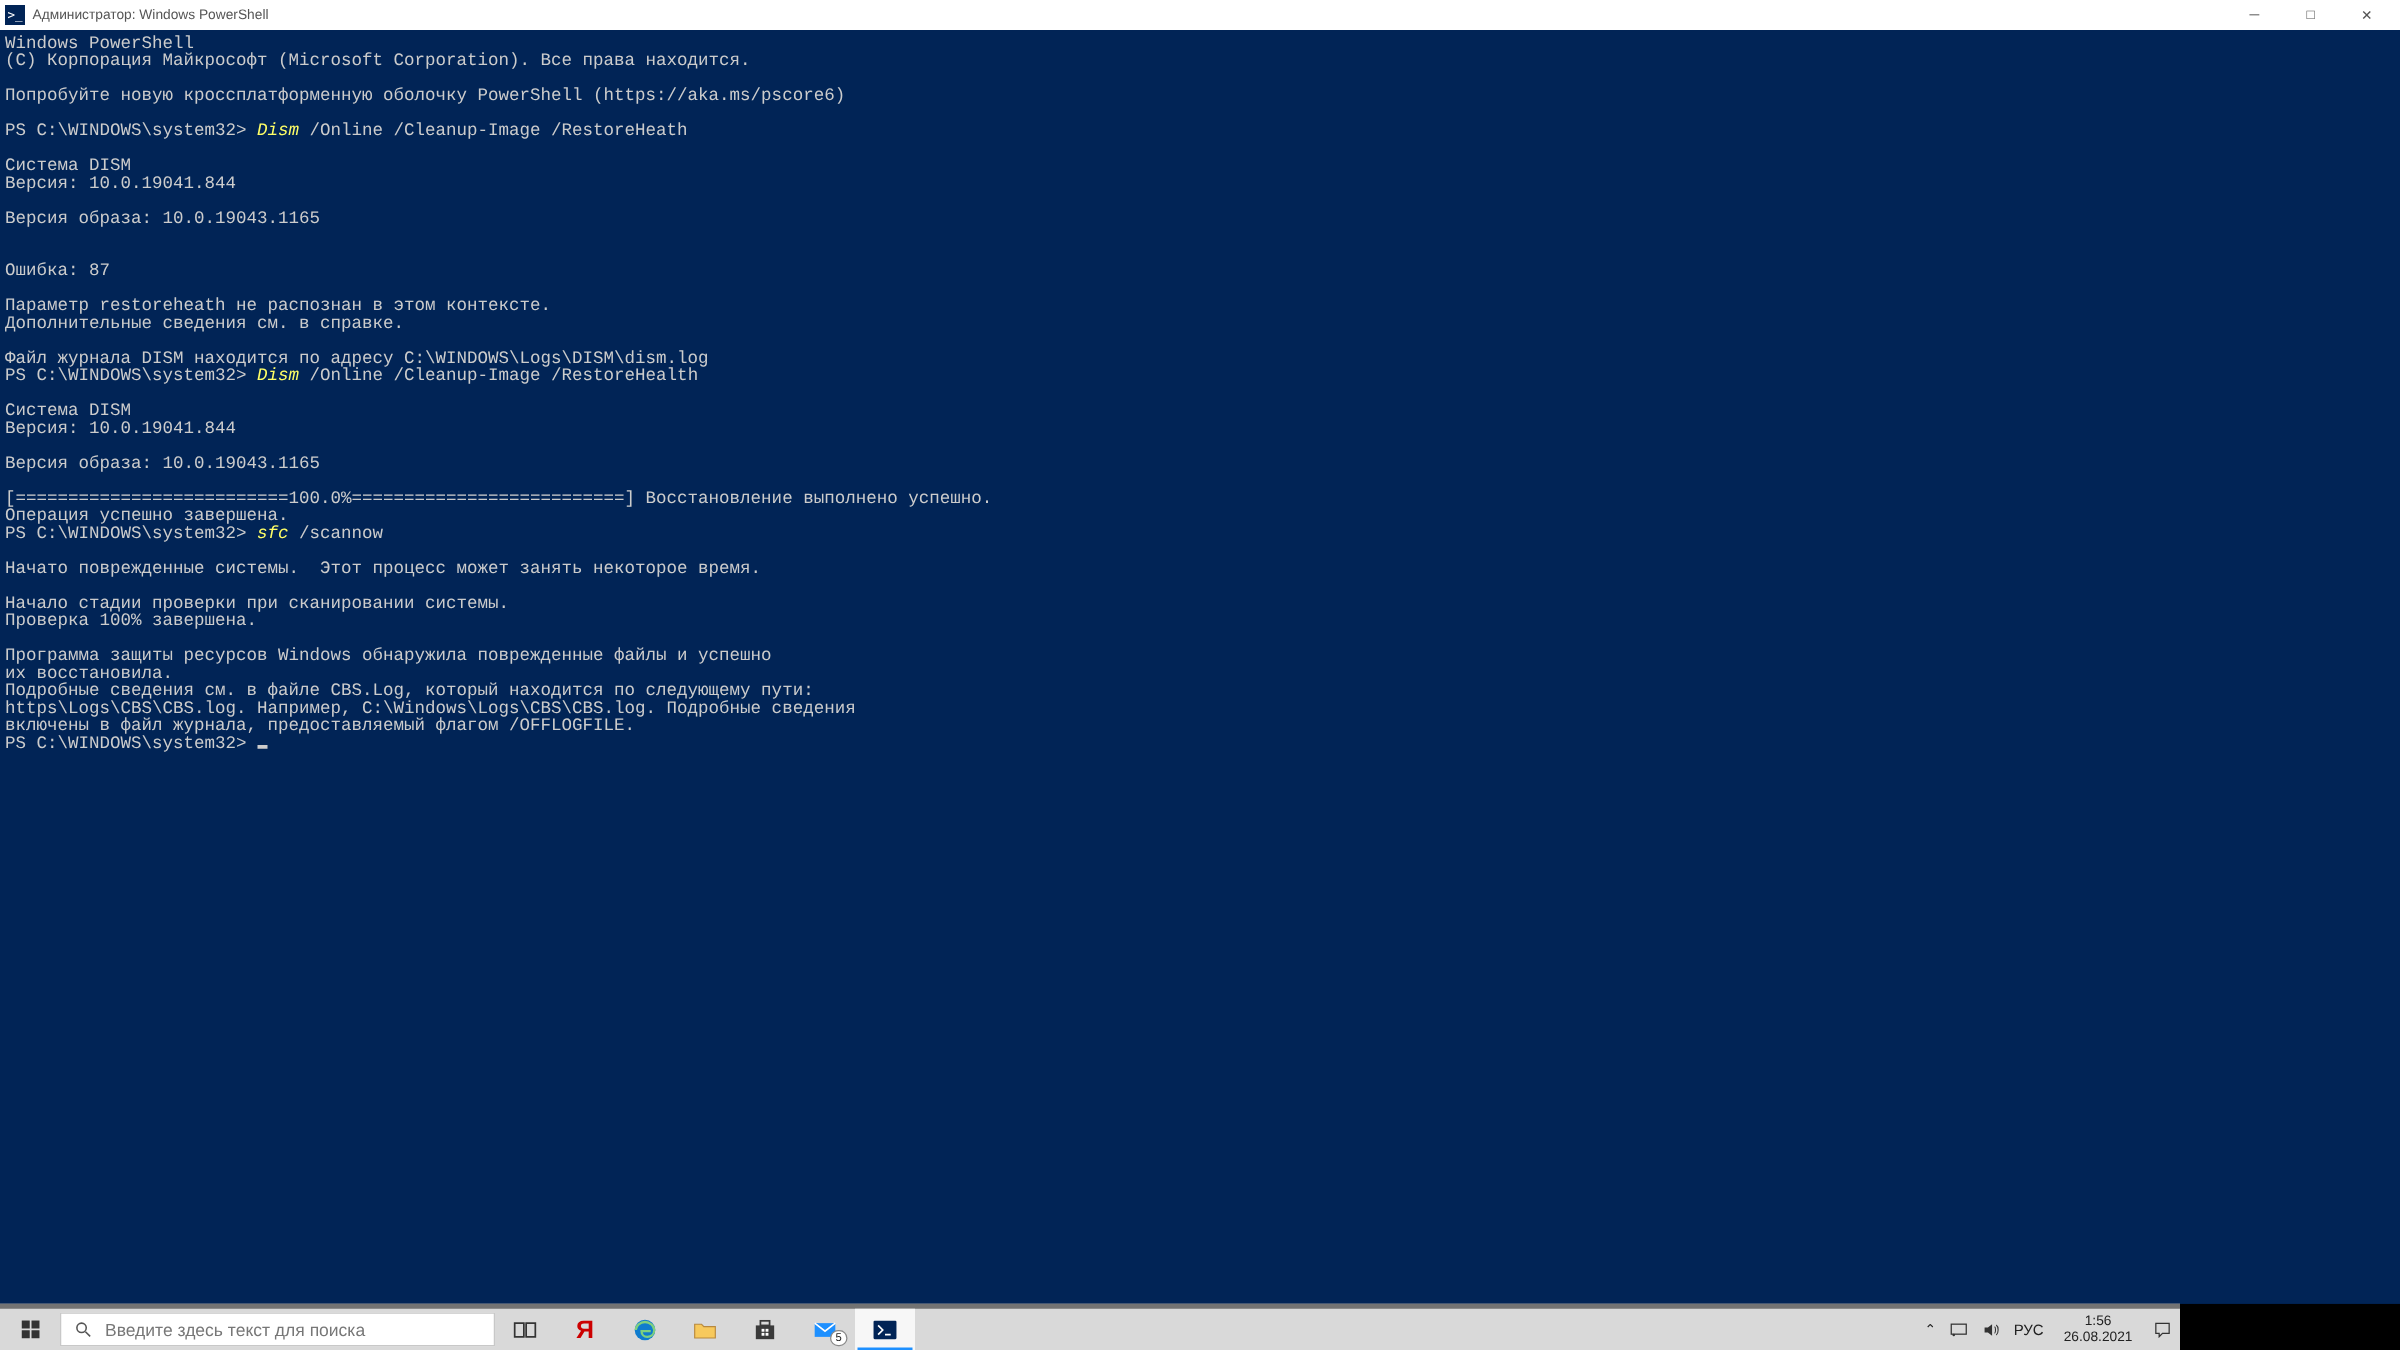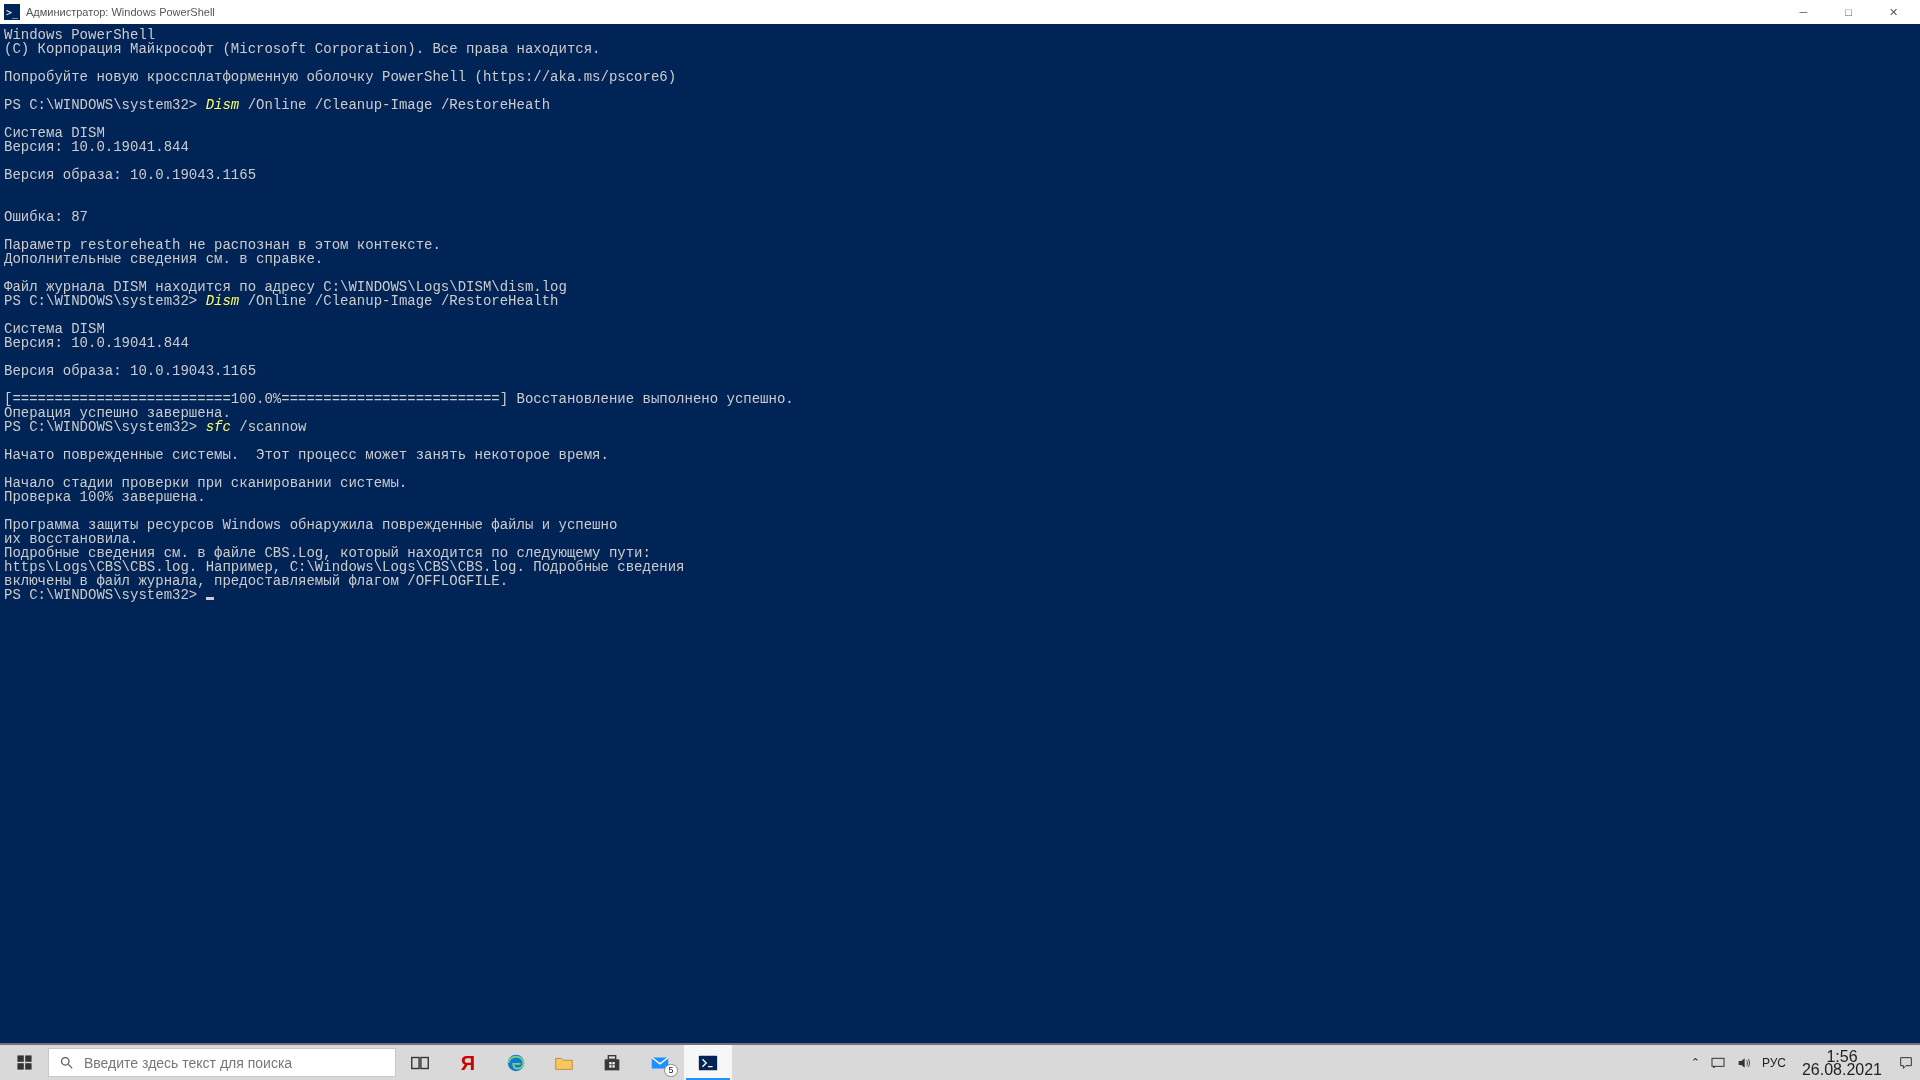--- a/index.html
+++ b/index.html
@@ -10,34 +10,34 @@
   .titlebar { height:24px; background:#ffffff; display:flex; align-items:center; padding:0 4px; font-size:11px; color:#555; }
   .titlebar .icon { width:16px; height:16px; background:#012456; display:flex; align-items:center; justify-content:center; color:#fff; font-size:10px; margin-right:6px; font-family:Consolas,monospace; }
   .titlebar .spacer { flex:1; }
   .titlebar .winbtn { width:45px; height:24px; display:flex; align-items:center; justify-content:center; color:#555; font-size:11px; }
   .terminal { position:absolute; left:0; top:24px; right:0; bottom:0; background:#012456; color:#cccccc; font-family:Consolas,"Courier New",monospace; font-size:14px; line-height:14px; padding:4px 4px; white-space:pre; overflow:hidden; }
   .hl-cmd { color:#ffff66;font-style:italic; }
   .cursor { display:inline-block; width:8px; height:3px; background:#ccc; vertical-align:baseline; margin-bottom:-1px; animation:blink 1s steps(1) infinite; }
   @keyframes blink { 50% { opacity:0; } }
 
   
-  .taskbar { position:absolute; left:0; bottom:0; width:1920px; height:37px; background:#d9d9d9; display:flex; align-items:stretch; font-size:12px; color:#222; border-top:2px solid #737373; }
+  .taskbar { position:absolute; left:0; bottom:0; width:1744px; height:37px; background:#d9d9d9; display:flex; align-items:stretch; font-size:12px; color:#222; border-top:4px solid #737373; }
   .tb-btn { display:flex; align-items:center; justify-content:center; padding:0 10px; }
   .tb-btn.start { width:48px; }
   .tb-btn.start svg { width:17px; height:17px; }
   .search-box { flex:0 0 348px; display:flex; align-items:center; background:#fff; border:1px solid #c8c8c8; margin:3px 0; padding:0 10px; color:#777; }
   .search-box svg { width:15px; height:15px; margin-right:10px; }
   .search-box span { font-size:14px; }
   .tb-app { width:48px; display:flex; align-items:center; justify-content:center; position:relative; }
   .tb-app.active { background:#f7f7f7; }
   .tb-app.active::after { content:""; position:absolute; bottom:0; left:2px; right:2px; height:2px; background:#1e90ff; }
   .tb-app svg, .tb-app .glyph { width:22px; height:22px; }
   .glyph { display:inline-block; font-size:20px; text-align:center; line-height:22px; }
   .tray { margin-left:auto; display:flex; align-items:center; padding:0 6px; gap:10px; font-size:12px; color:#222; }
-  .tray .clock { text-align:center; font-size:16px; line-height:13px; padding:0 6px; }
+  .tray .clock { text-align:center; font-size:11px; line-height:13px; padding:0 6px; }
   .tray .chev { font-size:11px; }
   .badge { position:absolute; right:6px; bottom:3px; background:#fff; color:#222; border:1px solid #888; border-radius:7px; font-size:9px; line-height:11px; min-width:14px; text-align:center; padding:0 2px; }
 </style>
 </head>
 <body>
 
 <div class="ps-window">
   <div class="titlebar">
     <div class="icon">&gt;_</div>
     <div>Администратор: Windows PowerShell</div>

